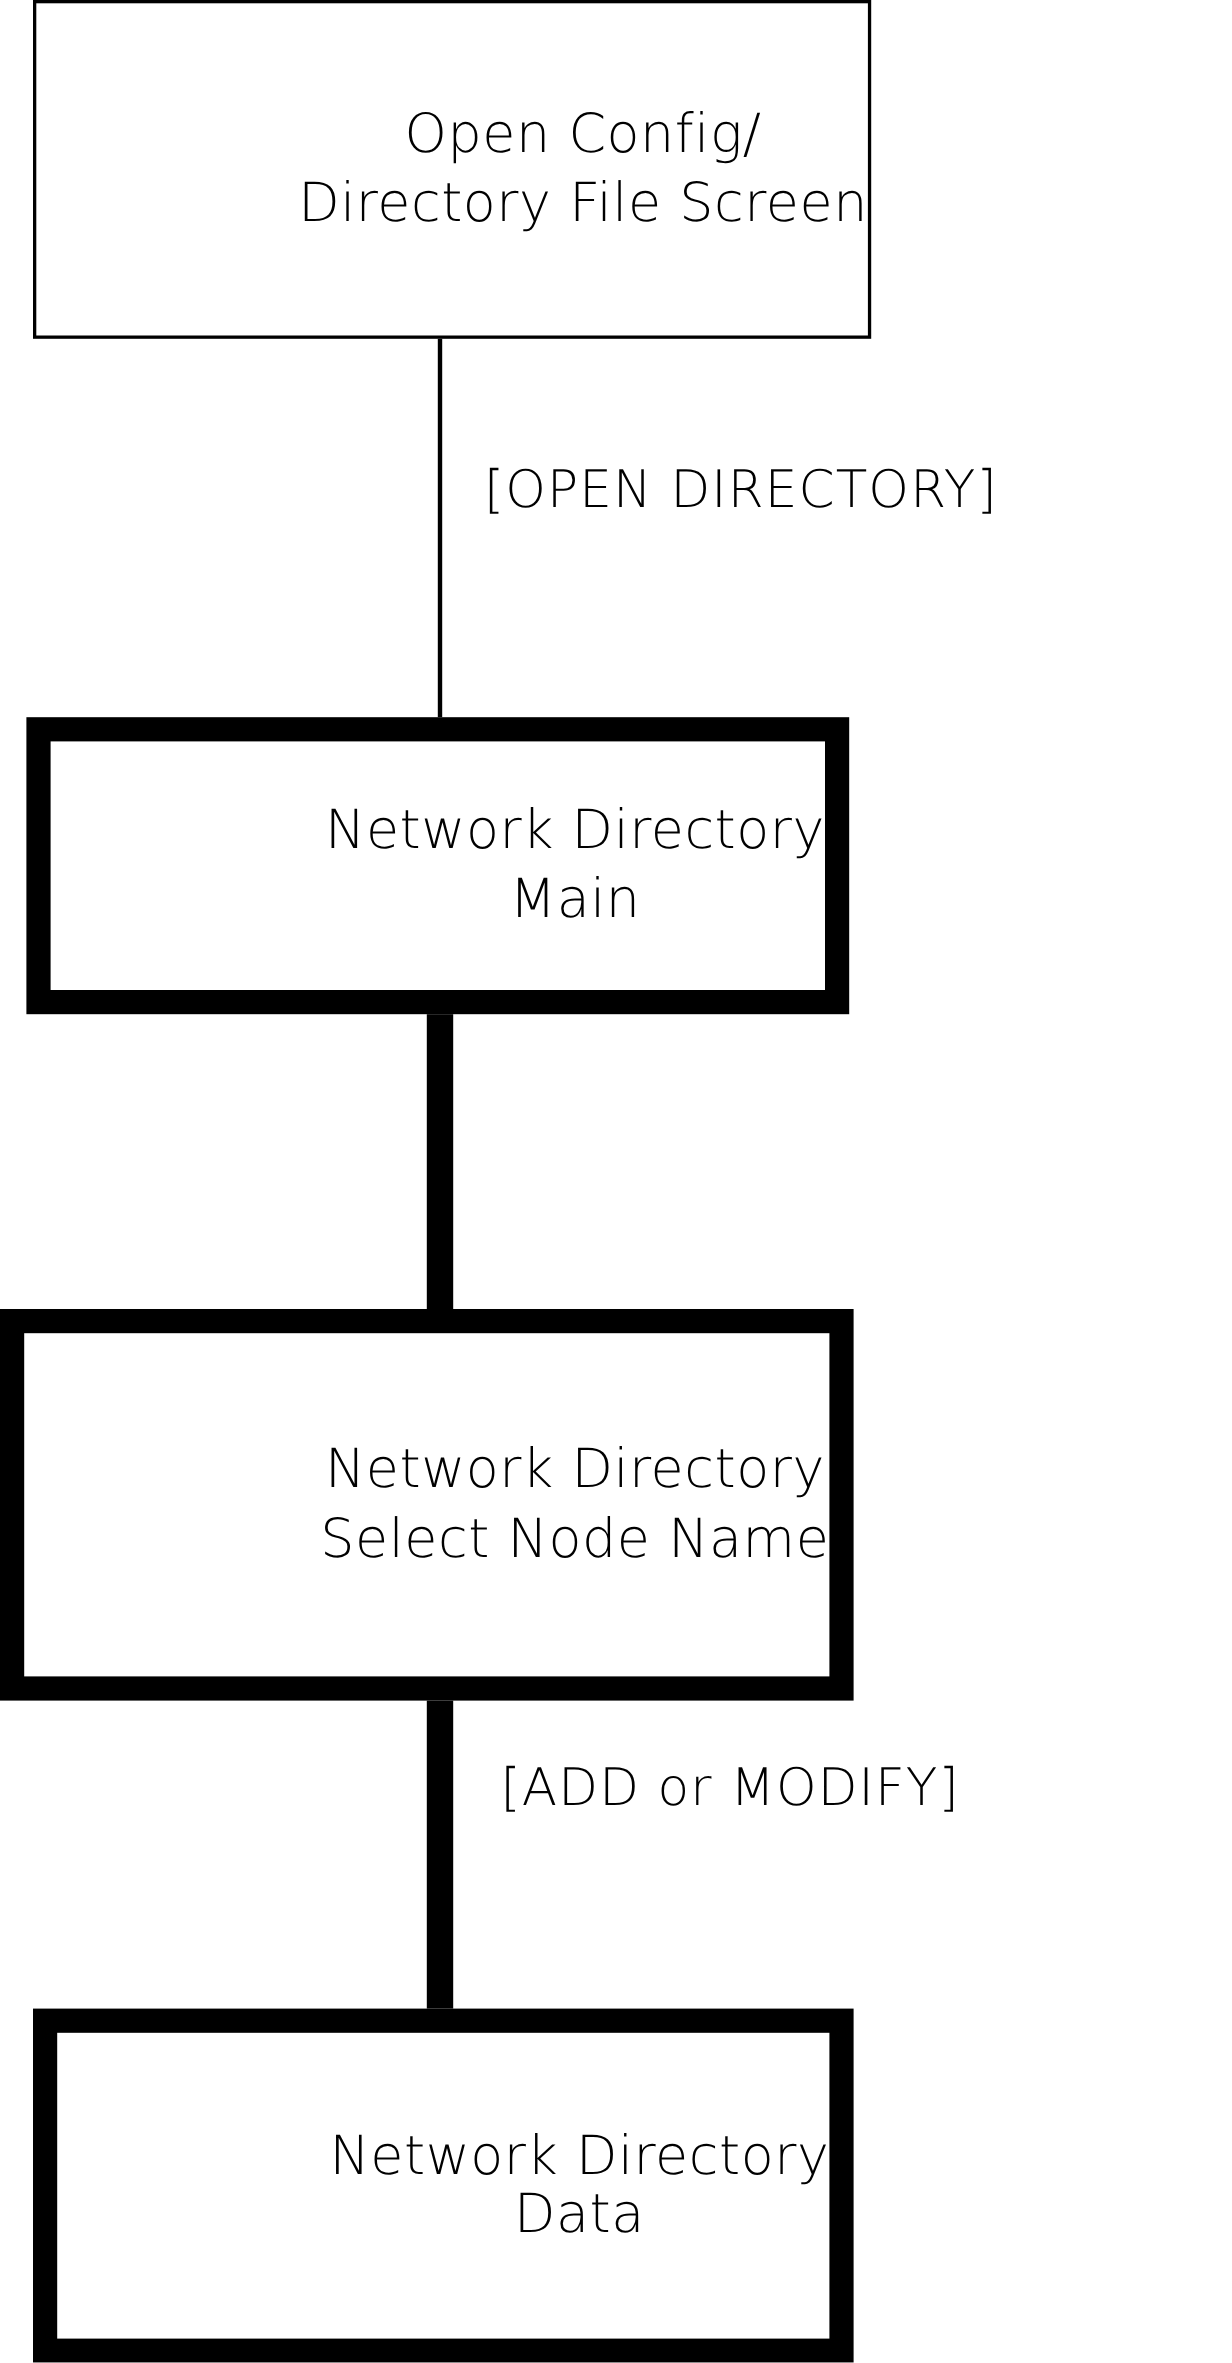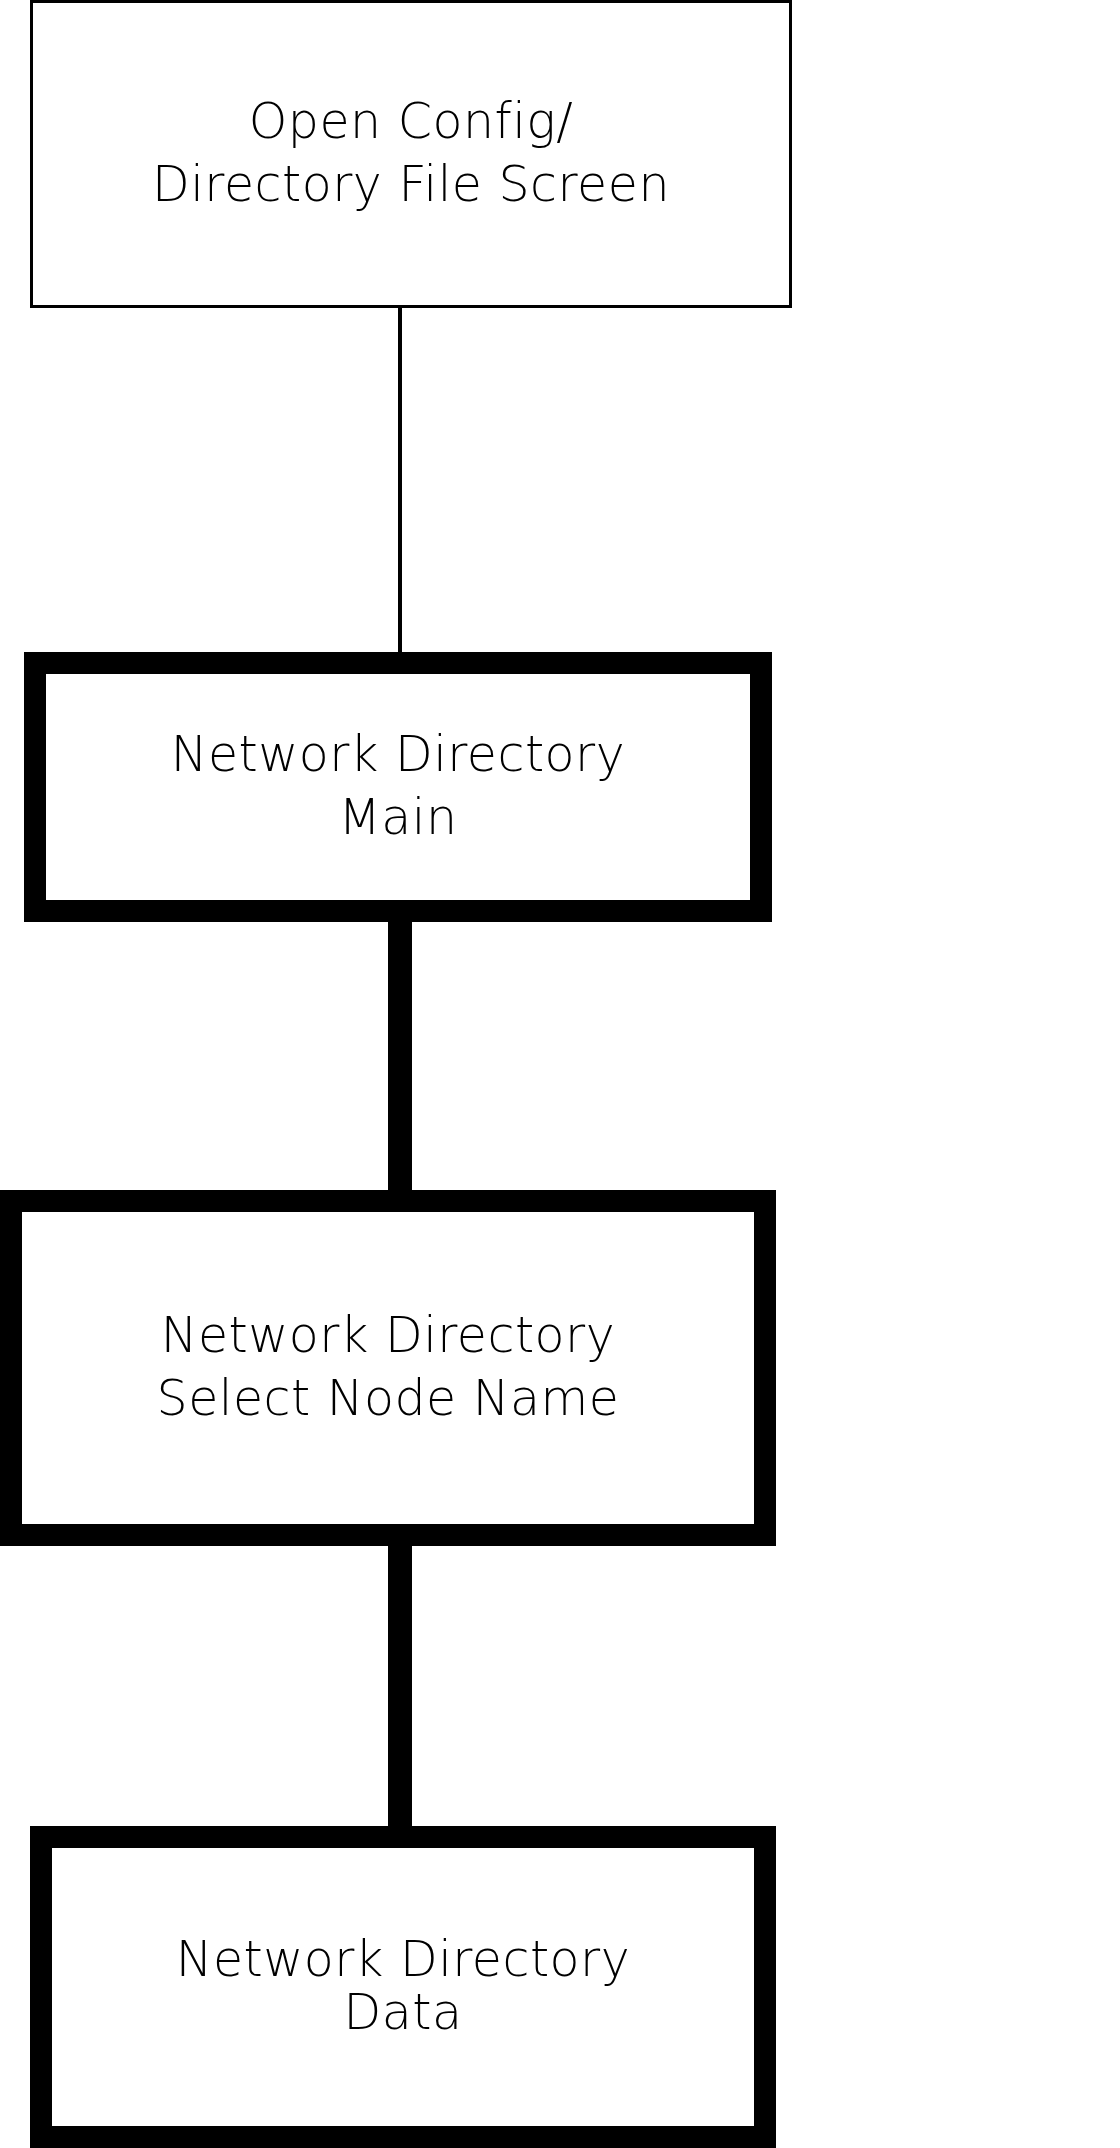--- a/index.html
+++ b/index.html
@@ -16,21 +16,21 @@
     overflow: hidden;
   }
 
   
   .node {
     position: absolute;
     box-sizing: border-box;
     background: #ffffff;
     display: flex;
     align-items: center;
-    justify-content: center;
+    justify-content: flex-end;
     text-align: center;
     color: #000000;
     z-index: 3;
   }
   .node .node-label {
     white-space: pre-line;
     line-height: 1.28;
     font-weight: 300;
     letter-spacing: 0.5px;
   }
@@ -87,35 +87,37 @@
 
 <div id="canvas">
 
   <div class="node node--thin" id="node-open-config">
     <span class="node-label">Open Config/
 Directory File Screen</span>
   </div>
 
   <div class="connector connector--thin" id="conn-1"></div>
 
+  <div class="edge-label" id="label-open-directory">[OPEN DIRECTORY]</div>
 
   <div class="node node--thick" id="node-dir-main">
     <span class="node-label">Network Directory
 Main</span>
   </div>
 
   <div class="connector connector--thick" id="conn-2"></div>
 
 
   <div class="node node--thick" id="node-select-node">
     <span class="node-label">Network Directory
 Select Node Name</span>
   </div>
 
   <div class="connector connector--thick" id="conn-3"></div>
 
+  <div class="edge-label" id="label-add-modify">[ADD or MODIFY]</div>
 
   <div class="node node--thick" id="node-dir-data">
     <span class="node-label">Network Directory
 Data</span>
   </div>
 
 </div>
 
 </body></html>

